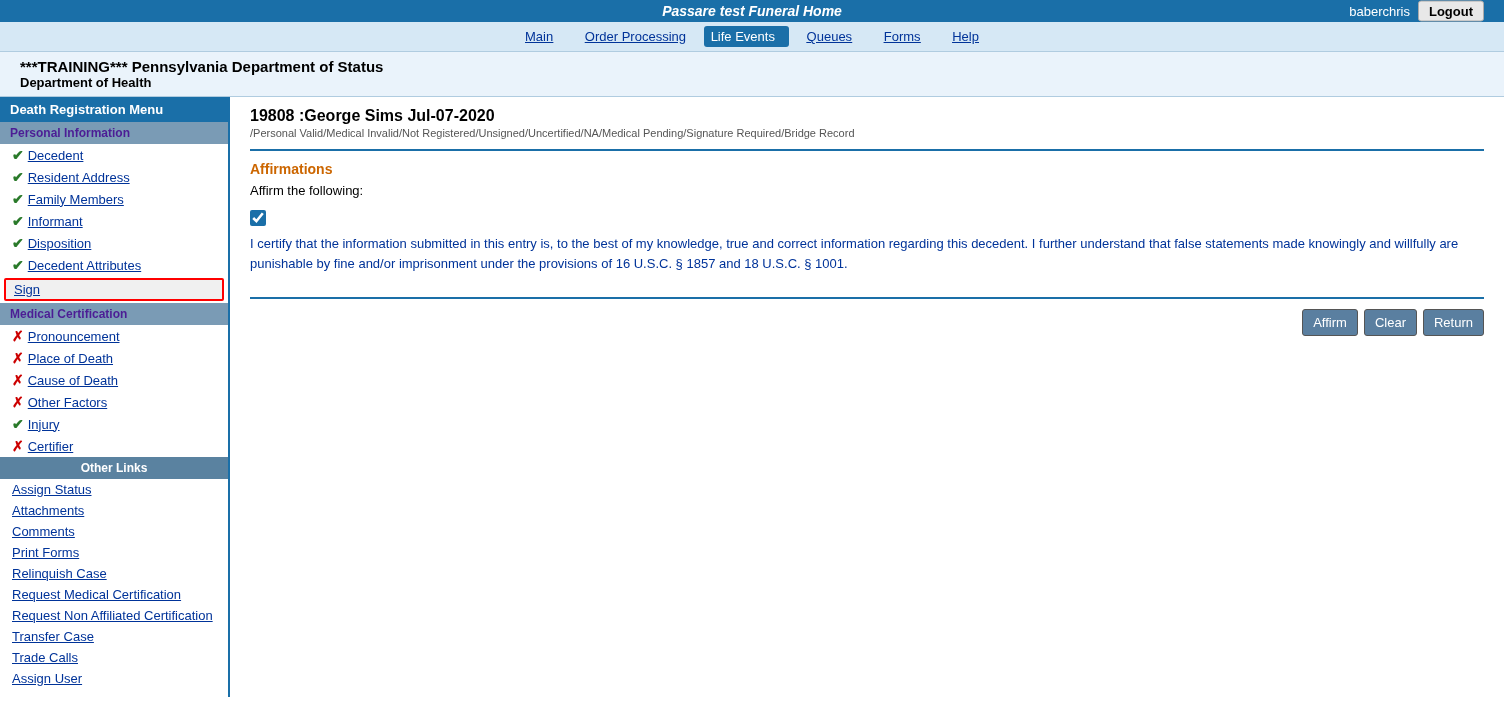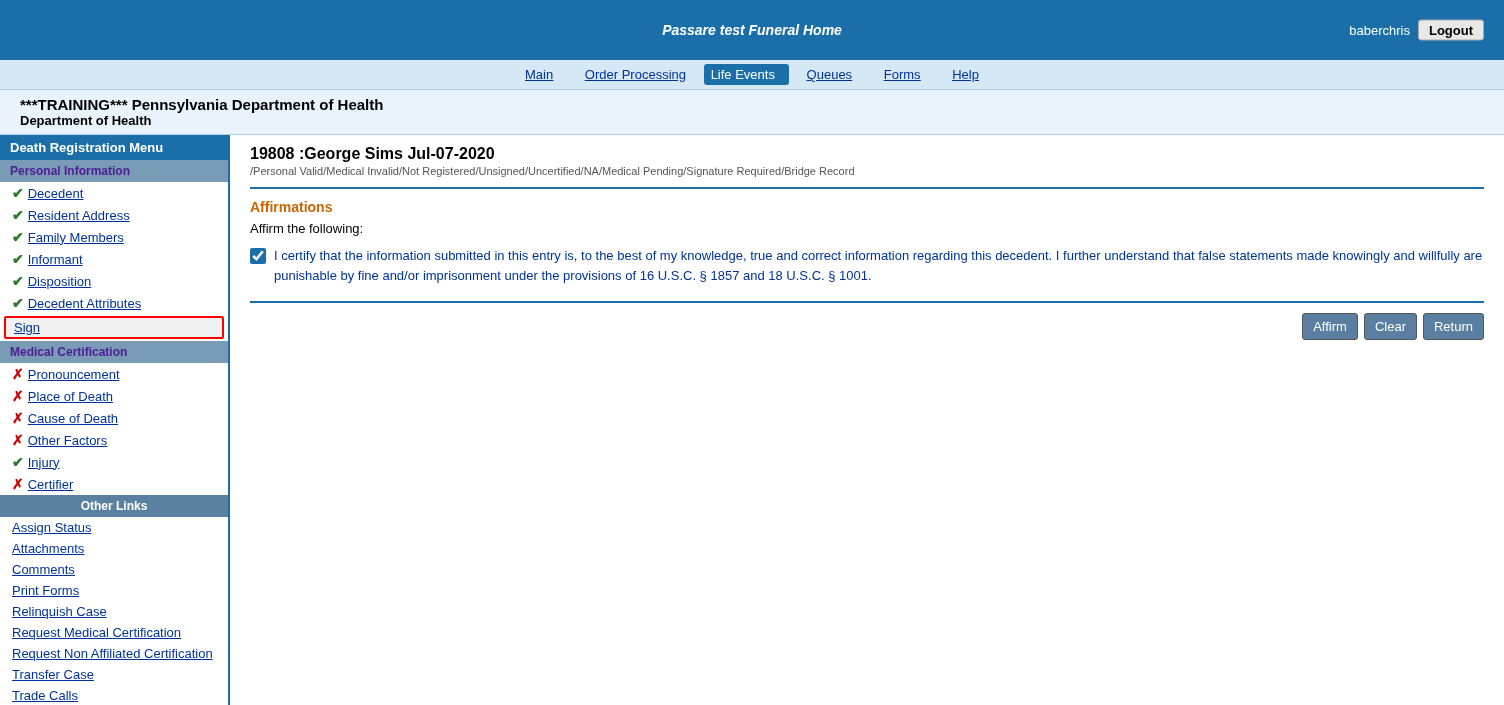--- a/index.html
+++ b/index.html
@@ -2,21 +2,21 @@
 <html><head>
   <meta charset="utf-8">
   <style>
     * { box-sizing: border-box; margin: 0; padding: 0; }
     body { font-family: Arial, sans-serif; font-size: 13px; background: #fff; }
 
     
     .top-header {
       background: #1a6fa8;
       text-align: center;
-      padding: 22px 0;
+      padding: 3px 0;
       position: relative;
     }
     .top-header .app-title {
       color: #fff;
       font-style: italic;
       font-weight: bold;
       font-size: 14px;
     }
     .top-header .user-area {
       position: absolute;
@@ -181,21 +181,22 @@
       margin-bottom: 6px;
     }
     .affirm-label {
       margin-bottom: 10px;
       font-size: 13px;
     }
     .affirm-checkbox-row {
       display: flex;
       align-items: flex-start;
       gap: 8px;
-      margin-bottom: 16px;
+      margin-bottom: 24px;
+      flex-direction: column;
     }
     .affirm-checkbox-row input[type="checkbox"] {
       margin-top: 2px;
       width: 16px;
       height: 16px;
       accent-color: #1a6fa8;
       flex-shrink: 0;
     }
     .affirm-text {
       color: #003399;
@@ -241,21 +242,21 @@
 <div class="nav-bar">
   <a><u>Main</u></a>
   <a><u>Order Processing</u></a>
   <span class="active-tab">Life Events</span>
   <a><u>Queues</u></a>
   <a><u>Forms</u></a>
   <a><u>Help</u></a>
 </div>
 
 <div class="sub-header">
-  <div class="org-title">***TRAINING*** Pennsylvania Department of Health</div>
+  <div class="org-title">***TRAINING*** Pennsylvania Department of Status</div>
   <div class="org-sub">Department of Health</div>
 </div>
 
 <div class="main-layout">
 
   <div class="sidebar">
     <div class="sidebar-header">Death Registration Menu</div>
 
     <div class="sidebar-section-header">Personal Information</div>
 

